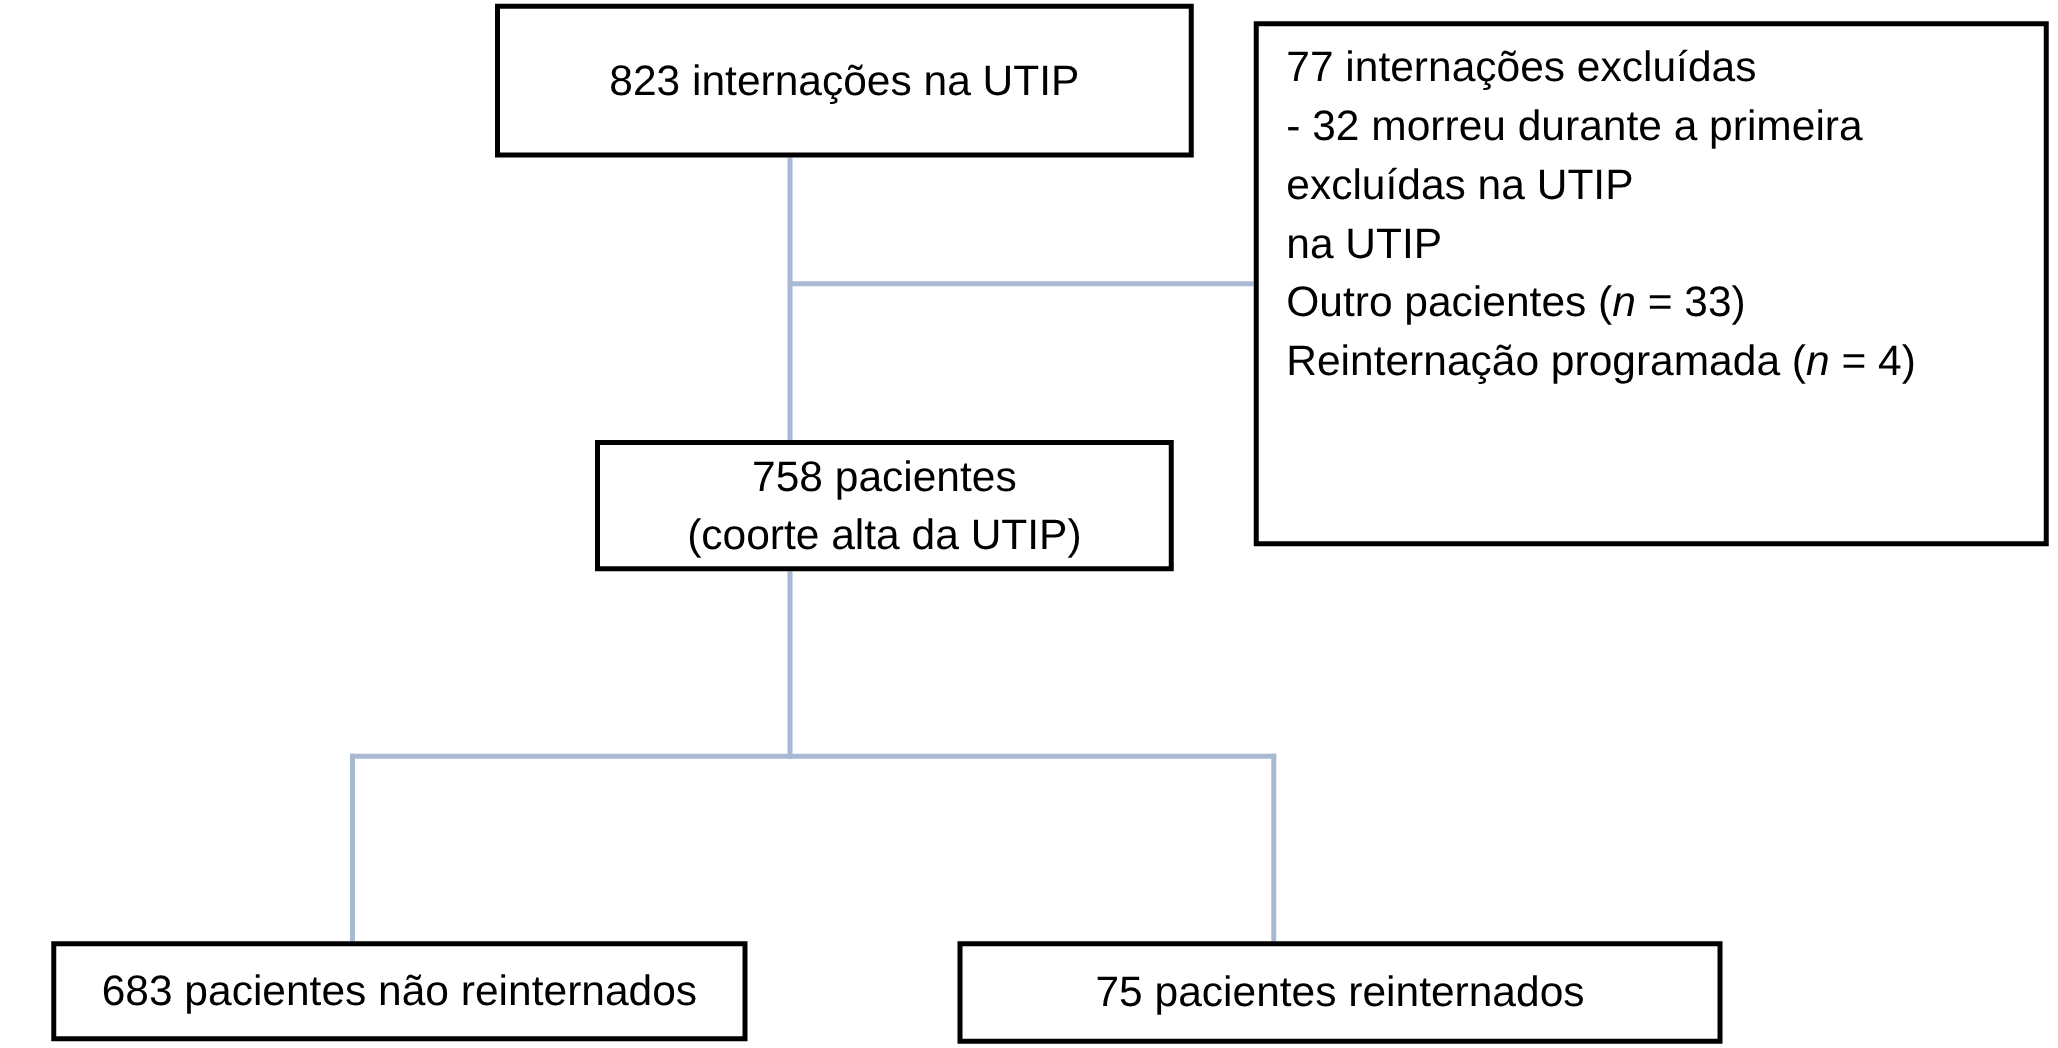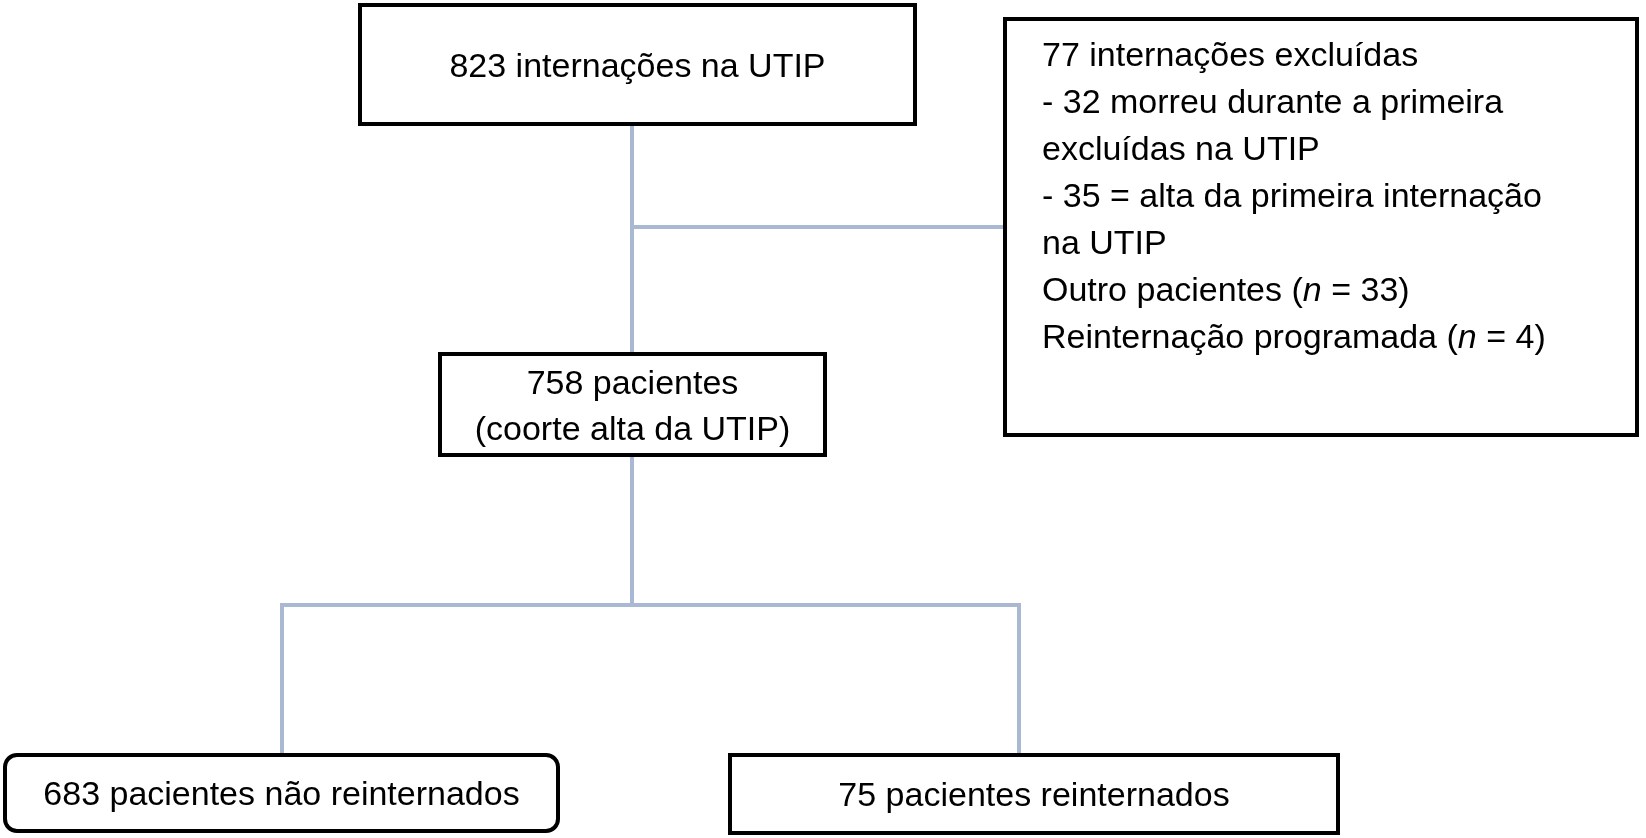--- a/index.html
+++ b/index.html
@@ -26,24 +26,25 @@
     border:4px solid var(--box-border);
     font-size:34px;
   }
   .box.center{
     display:flex;
     flex-direction:column;
     align-items:center;
     justify-content:center;
     text-align:center;
     line-height:46px;
+    margin-left:38px;
   }
   .box.left{
     text-align:left;
-    padding:10px 35px;
+    padding:10px 22px;
     line-height:47px;
   }
   .n-italic{font-style:italic;}
 </style>
 </head>
 <body>
 
 <div class="canvas">
 
   <svg class="connectors" viewBox="0 0 1646 838" xmlns="http://www.w3.org/2000/svg" aria-hidden="true">
@@ -56,32 +57,31 @@
   </svg>
 
   <div class="box center" style="left:358px;top:3px;width:559px;height:123px;">
     <span>823 internações na UTIP</span>
   </div>
 
   <div class="box left" style="left:1003px;top:17px;width:636px;height:420px;">
     <div><span>77 internações excluídas</span><span class="n-italic"></span><span></span></div>
     <div><span>- 32 morreu durante a primeira</span><span class="n-italic"></span><span></span></div>
     <div><span>excluídas na UTIP</span><span class="n-italic"></span><span></span></div>
-    <div><span>- 35 = alta da primeira internação</span><span class="n-italic"></span><span></span></div>
     <div><span>na UTIP</span><span class="n-italic"></span><span></span></div>
     <div><span>Outro pacientes (</span><span class="n-italic">n</span><span> = 33)</span></div>
     <div><span>Reinternação programada (</span><span class="n-italic">n</span><span> = 4)</span></div>
   </div>
 
-  <div class="box center" style="left:438px;top:352px;width:389px;height:105px;text-align:right;">
+  <div class="box center" style="left:438px;top:352px;width:463px;height:105px;text-align:right;">
     <span>758 pacientes</span>
     <span>(coorte alta da UTIP)</span>
   </div>
 
-  <div class="box center" style="left:3px;top:753px;width:557px;height:80px;border-radius:14px;">
+  <div class="box center" style="left:3px;top:753px;width:557px;height:80px;">
     <span>683 pacientes não reinternados</span>
   </div>
 
   <div class="box center" style="left:728px;top:753px;width:612px;height:82px;">
     <span>75 pacientes reinternados</span>
   </div>
 
 </div>
 
 </body></html>

